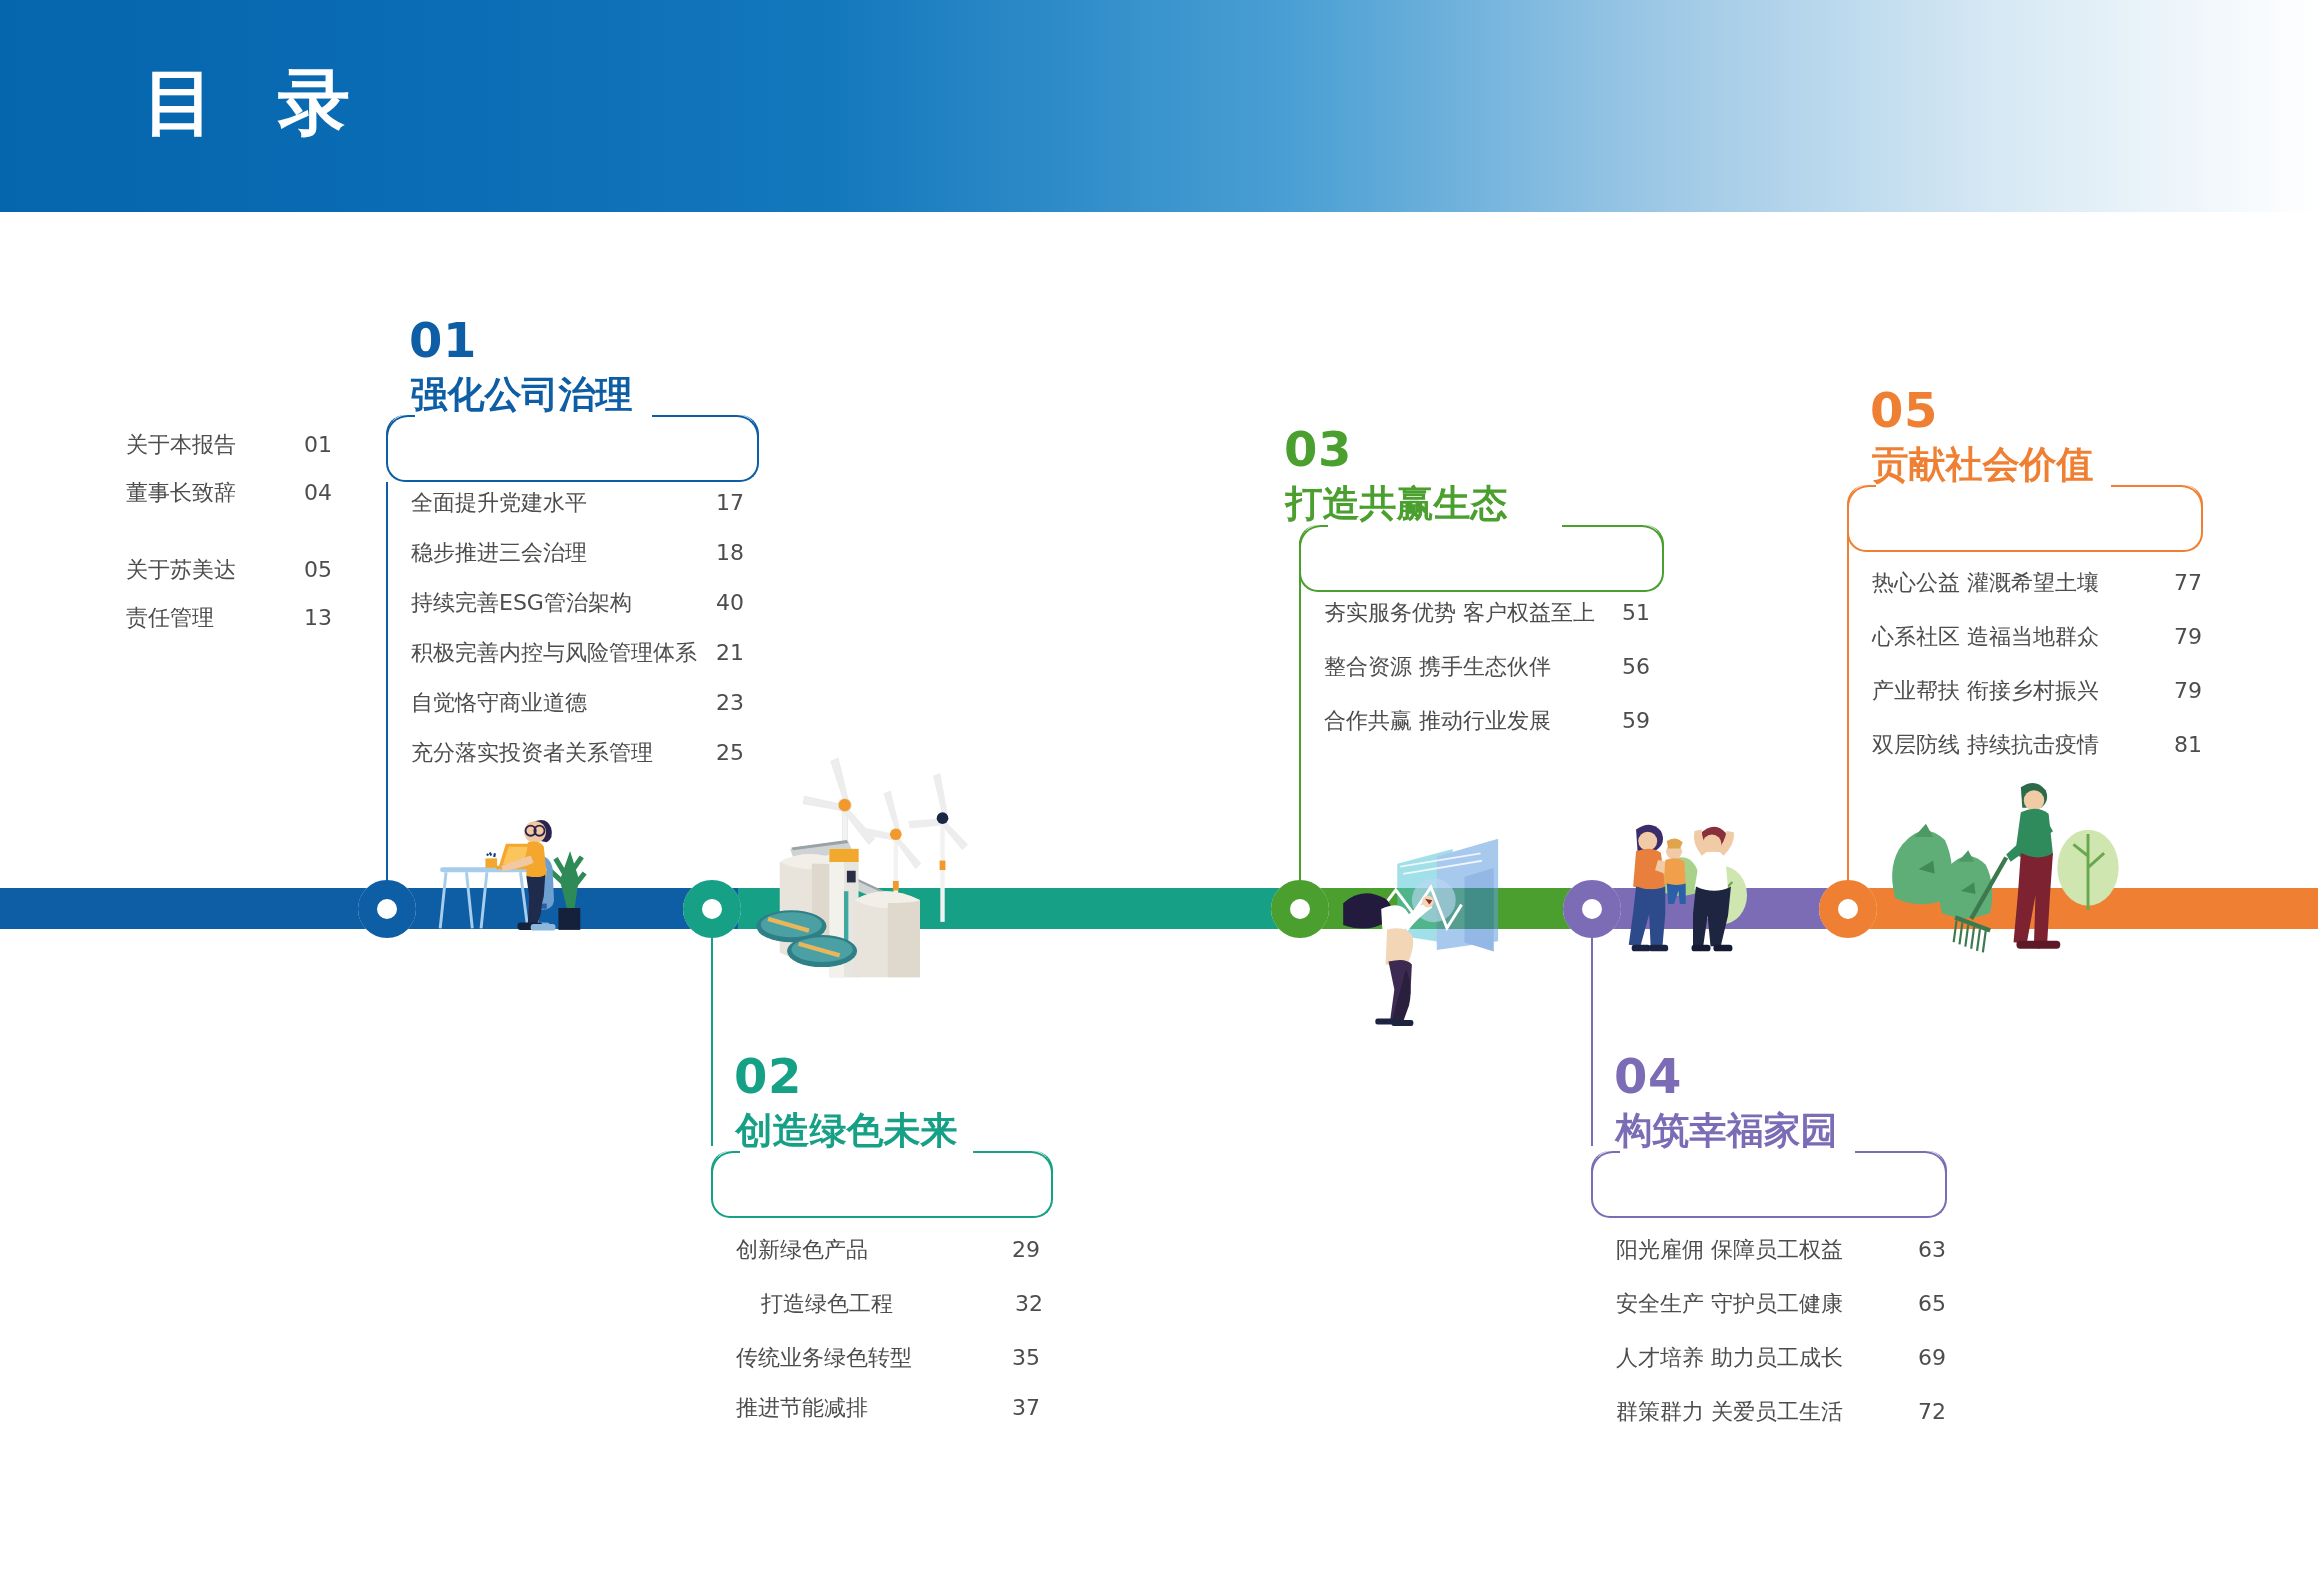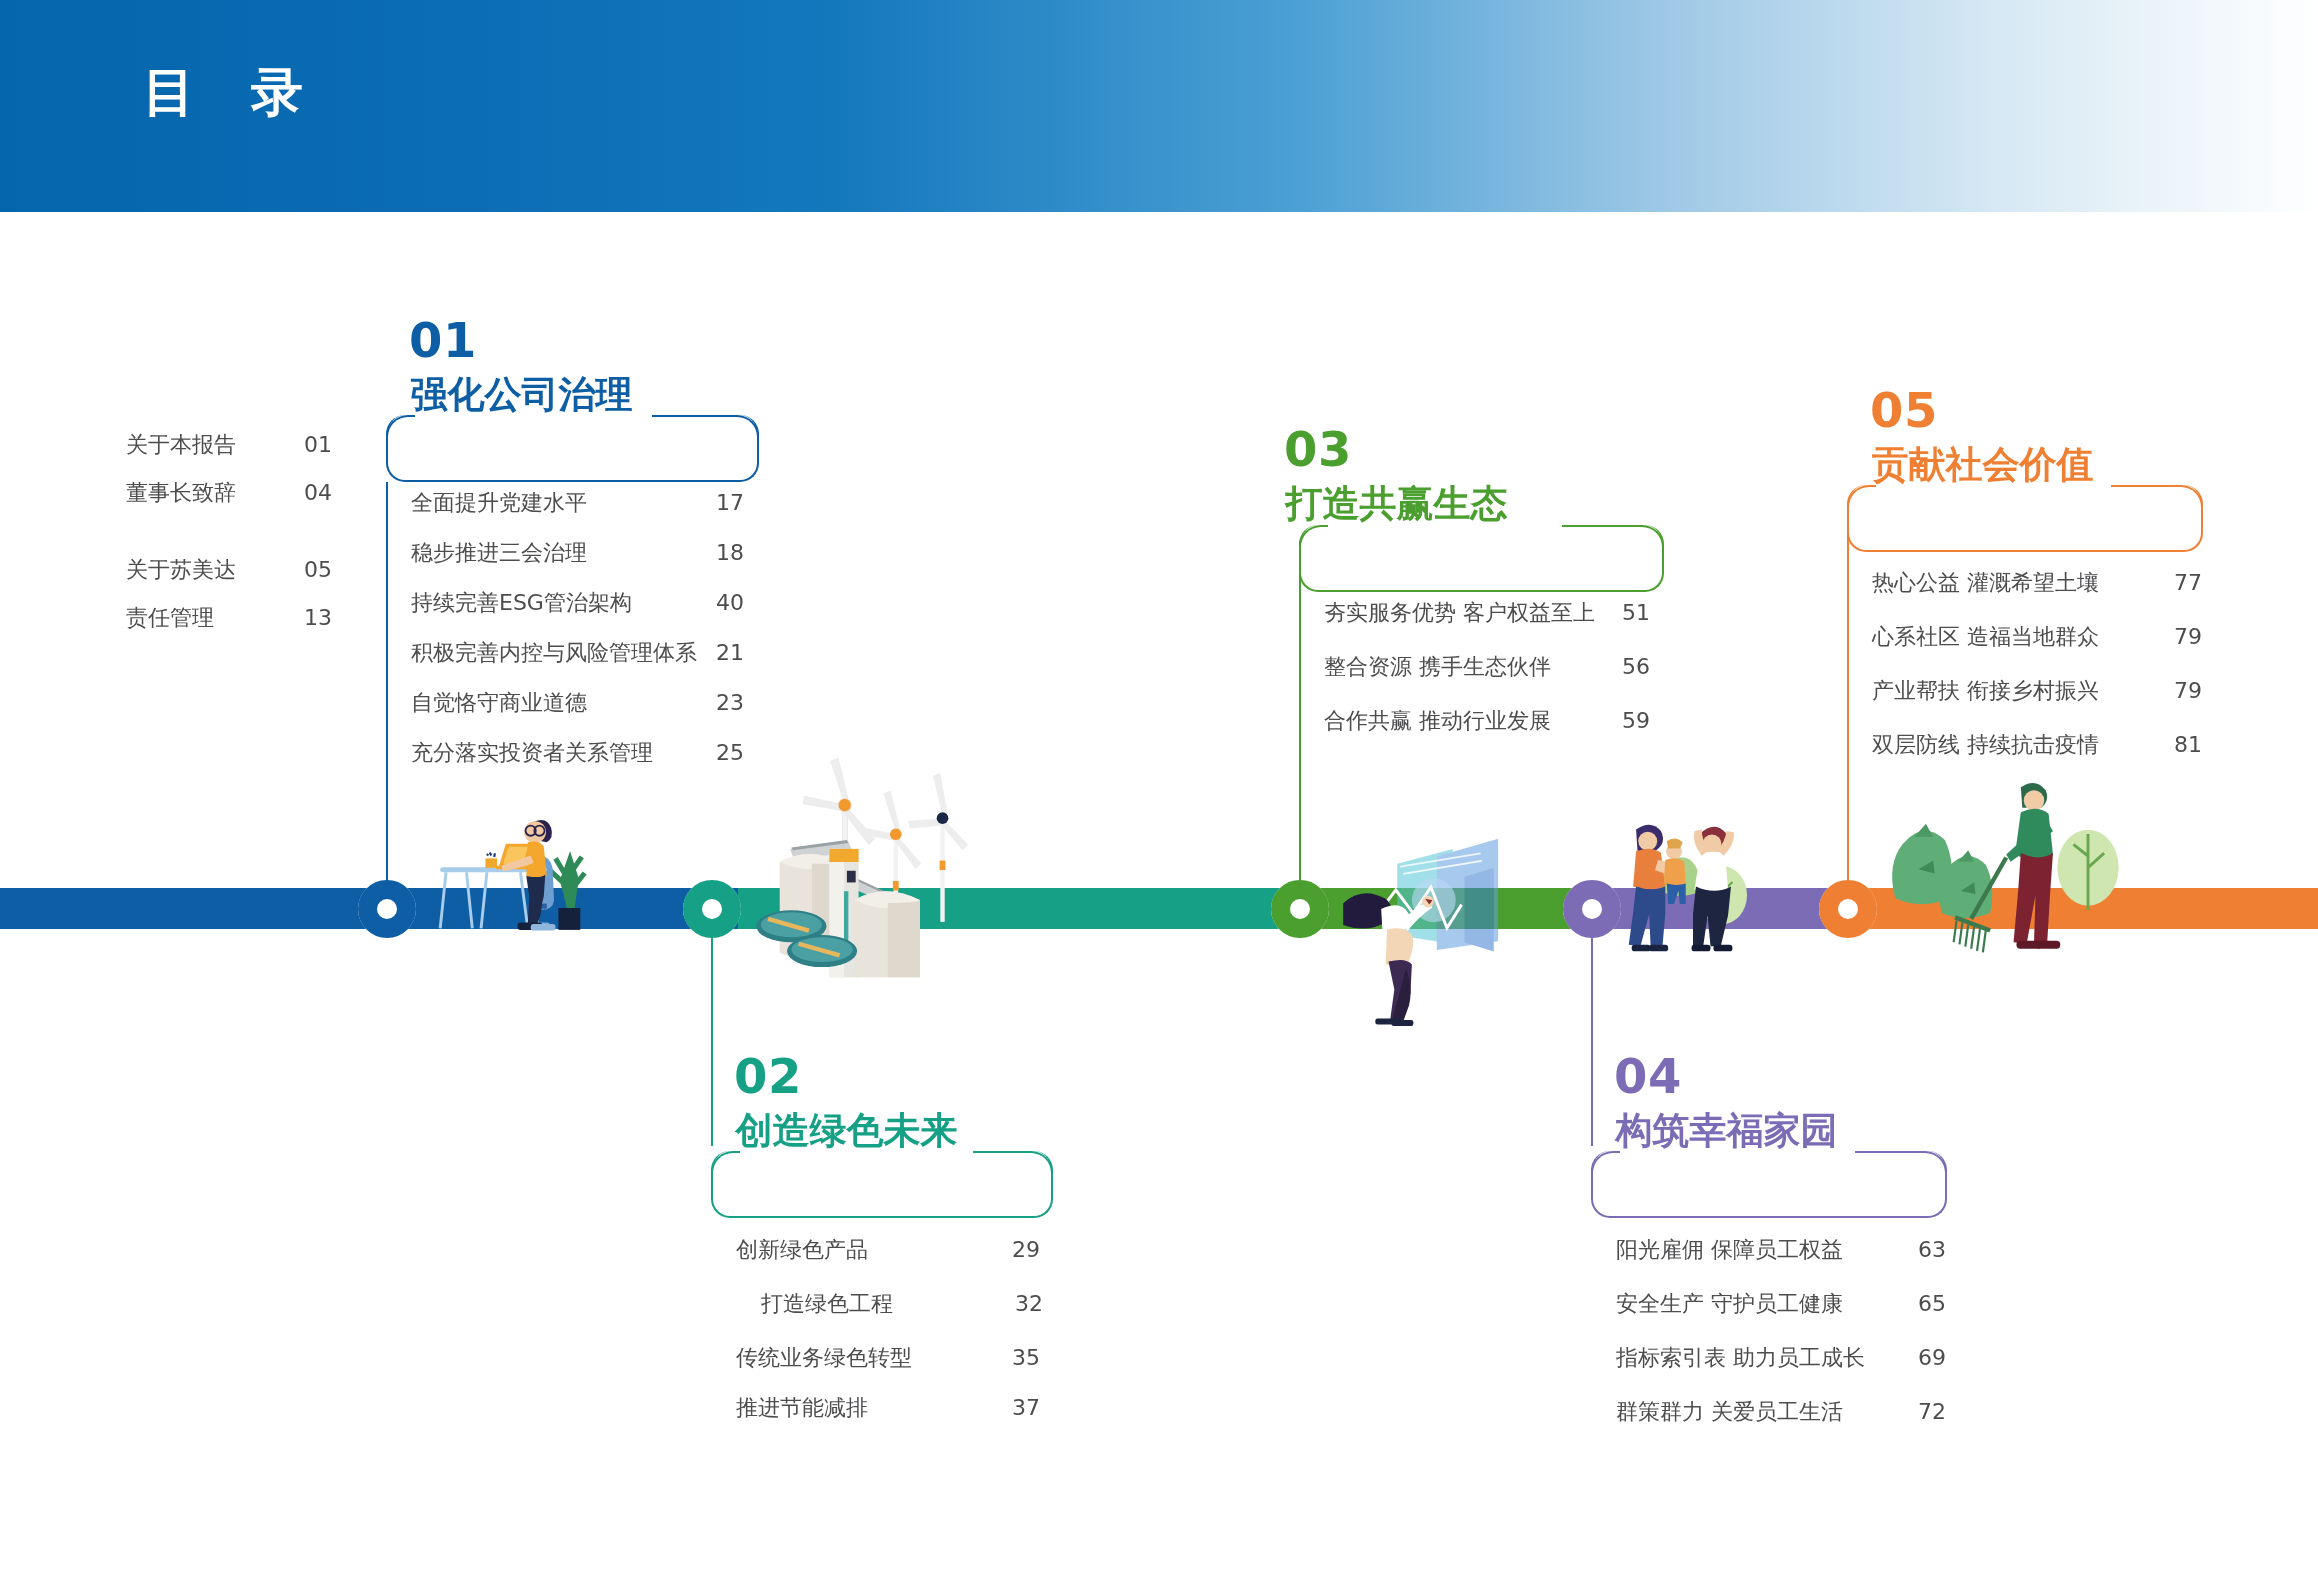--- a/index.html
+++ b/index.html
@@ -11,21 +11,21 @@
   }
   .page{position:absolute;inset:0;}
 
   
   .header{
     position:absolute;left:0;top:0;width:2319px;height:212px;
     background:linear-gradient(90deg,#0565ad 0%,#0a6cb4 18%,#1478bd 36%,#4ba0d4 56%,#9fc9e6 72%,#d6e8f4 86%,#ffffff 100%);
   }
   .header-title{
     position:absolute;left:143px;top:66px;
-    font-size:52px;font-weight:bold;color:#ffffff;
+    font-size:72px;font-weight:bold;color:#ffffff;
     letter-spacing:19px;line-height:1;
     font-family:"DejaVu Sans","Liberation Sans",sans-serif;
   }
 
   
   .tl{position:absolute;left:0;top:888px;width:2319px;height:41px;}
   .tl-seg{position:absolute;top:0;height:41px;}
   .ring{
     position:absolute;border-radius:50%;
     width:58px;height:58px;top:880px;
@@ -434,21 +434,21 @@
   <div class="list" style="left:1616px;top:1235px;width:336px;">
     <div class="row" style="margin-bottom:24px;">
         <div class="nm" style="width:282px;">阳光雇佣 保障员工权益</div>
         <div class="pg" style="width:48px;">63</div>
       </div>
     <div class="row" style="margin-bottom:24px;">
         <div class="nm" style="width:282px;">安全生产 守护员工健康</div>
         <div class="pg" style="width:48px;">65</div>
       </div>
     <div class="row" style="margin-bottom:24px;">
-        <div class="nm" style="width:282px;">指标索引表 助力员工成长</div>
+        <div class="nm" style="width:282px;">人才培养 助力员工成长</div>
         <div class="pg" style="width:48px;">69</div>
       </div>
     <div class="row">
         <div class="nm" style="width:282px;">群策群力 关爱员工生活</div>
         <div class="pg" style="width:48px;">72</div>
       </div>
   </div>
 
   <div class="sec" style="left:1870px;top:386px;color:#ef8033;">
     <div class="num">05</div>

